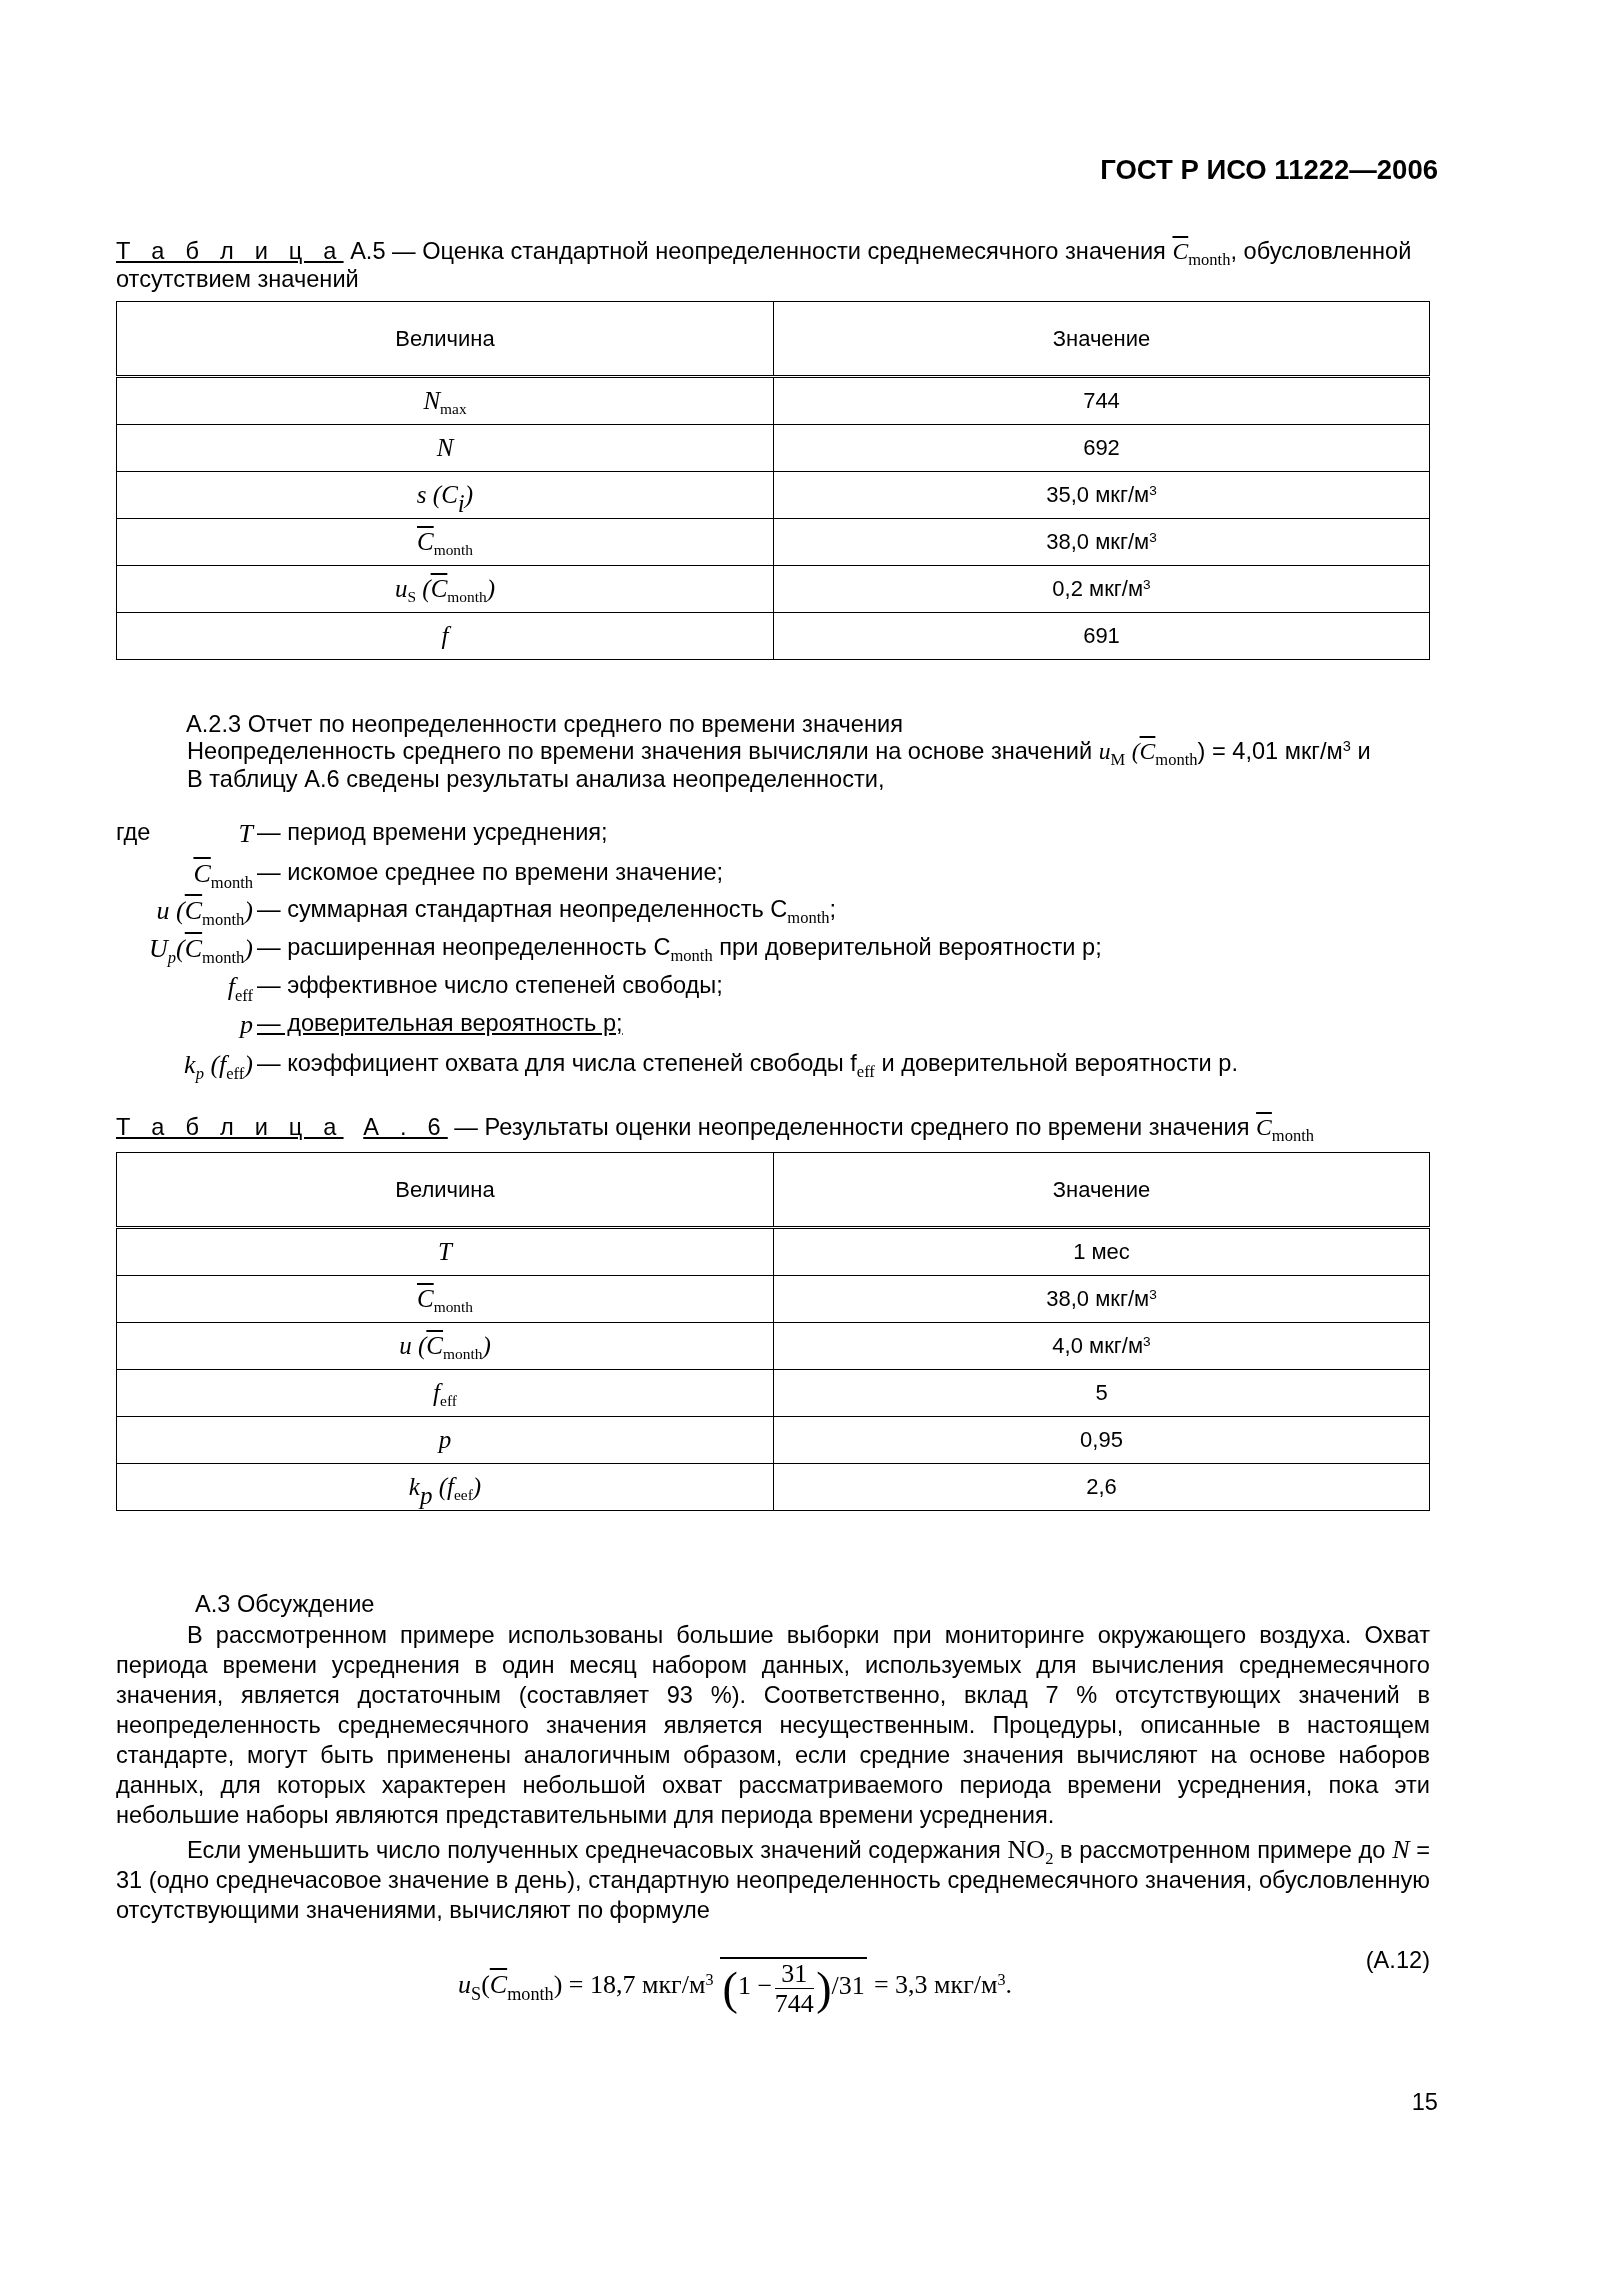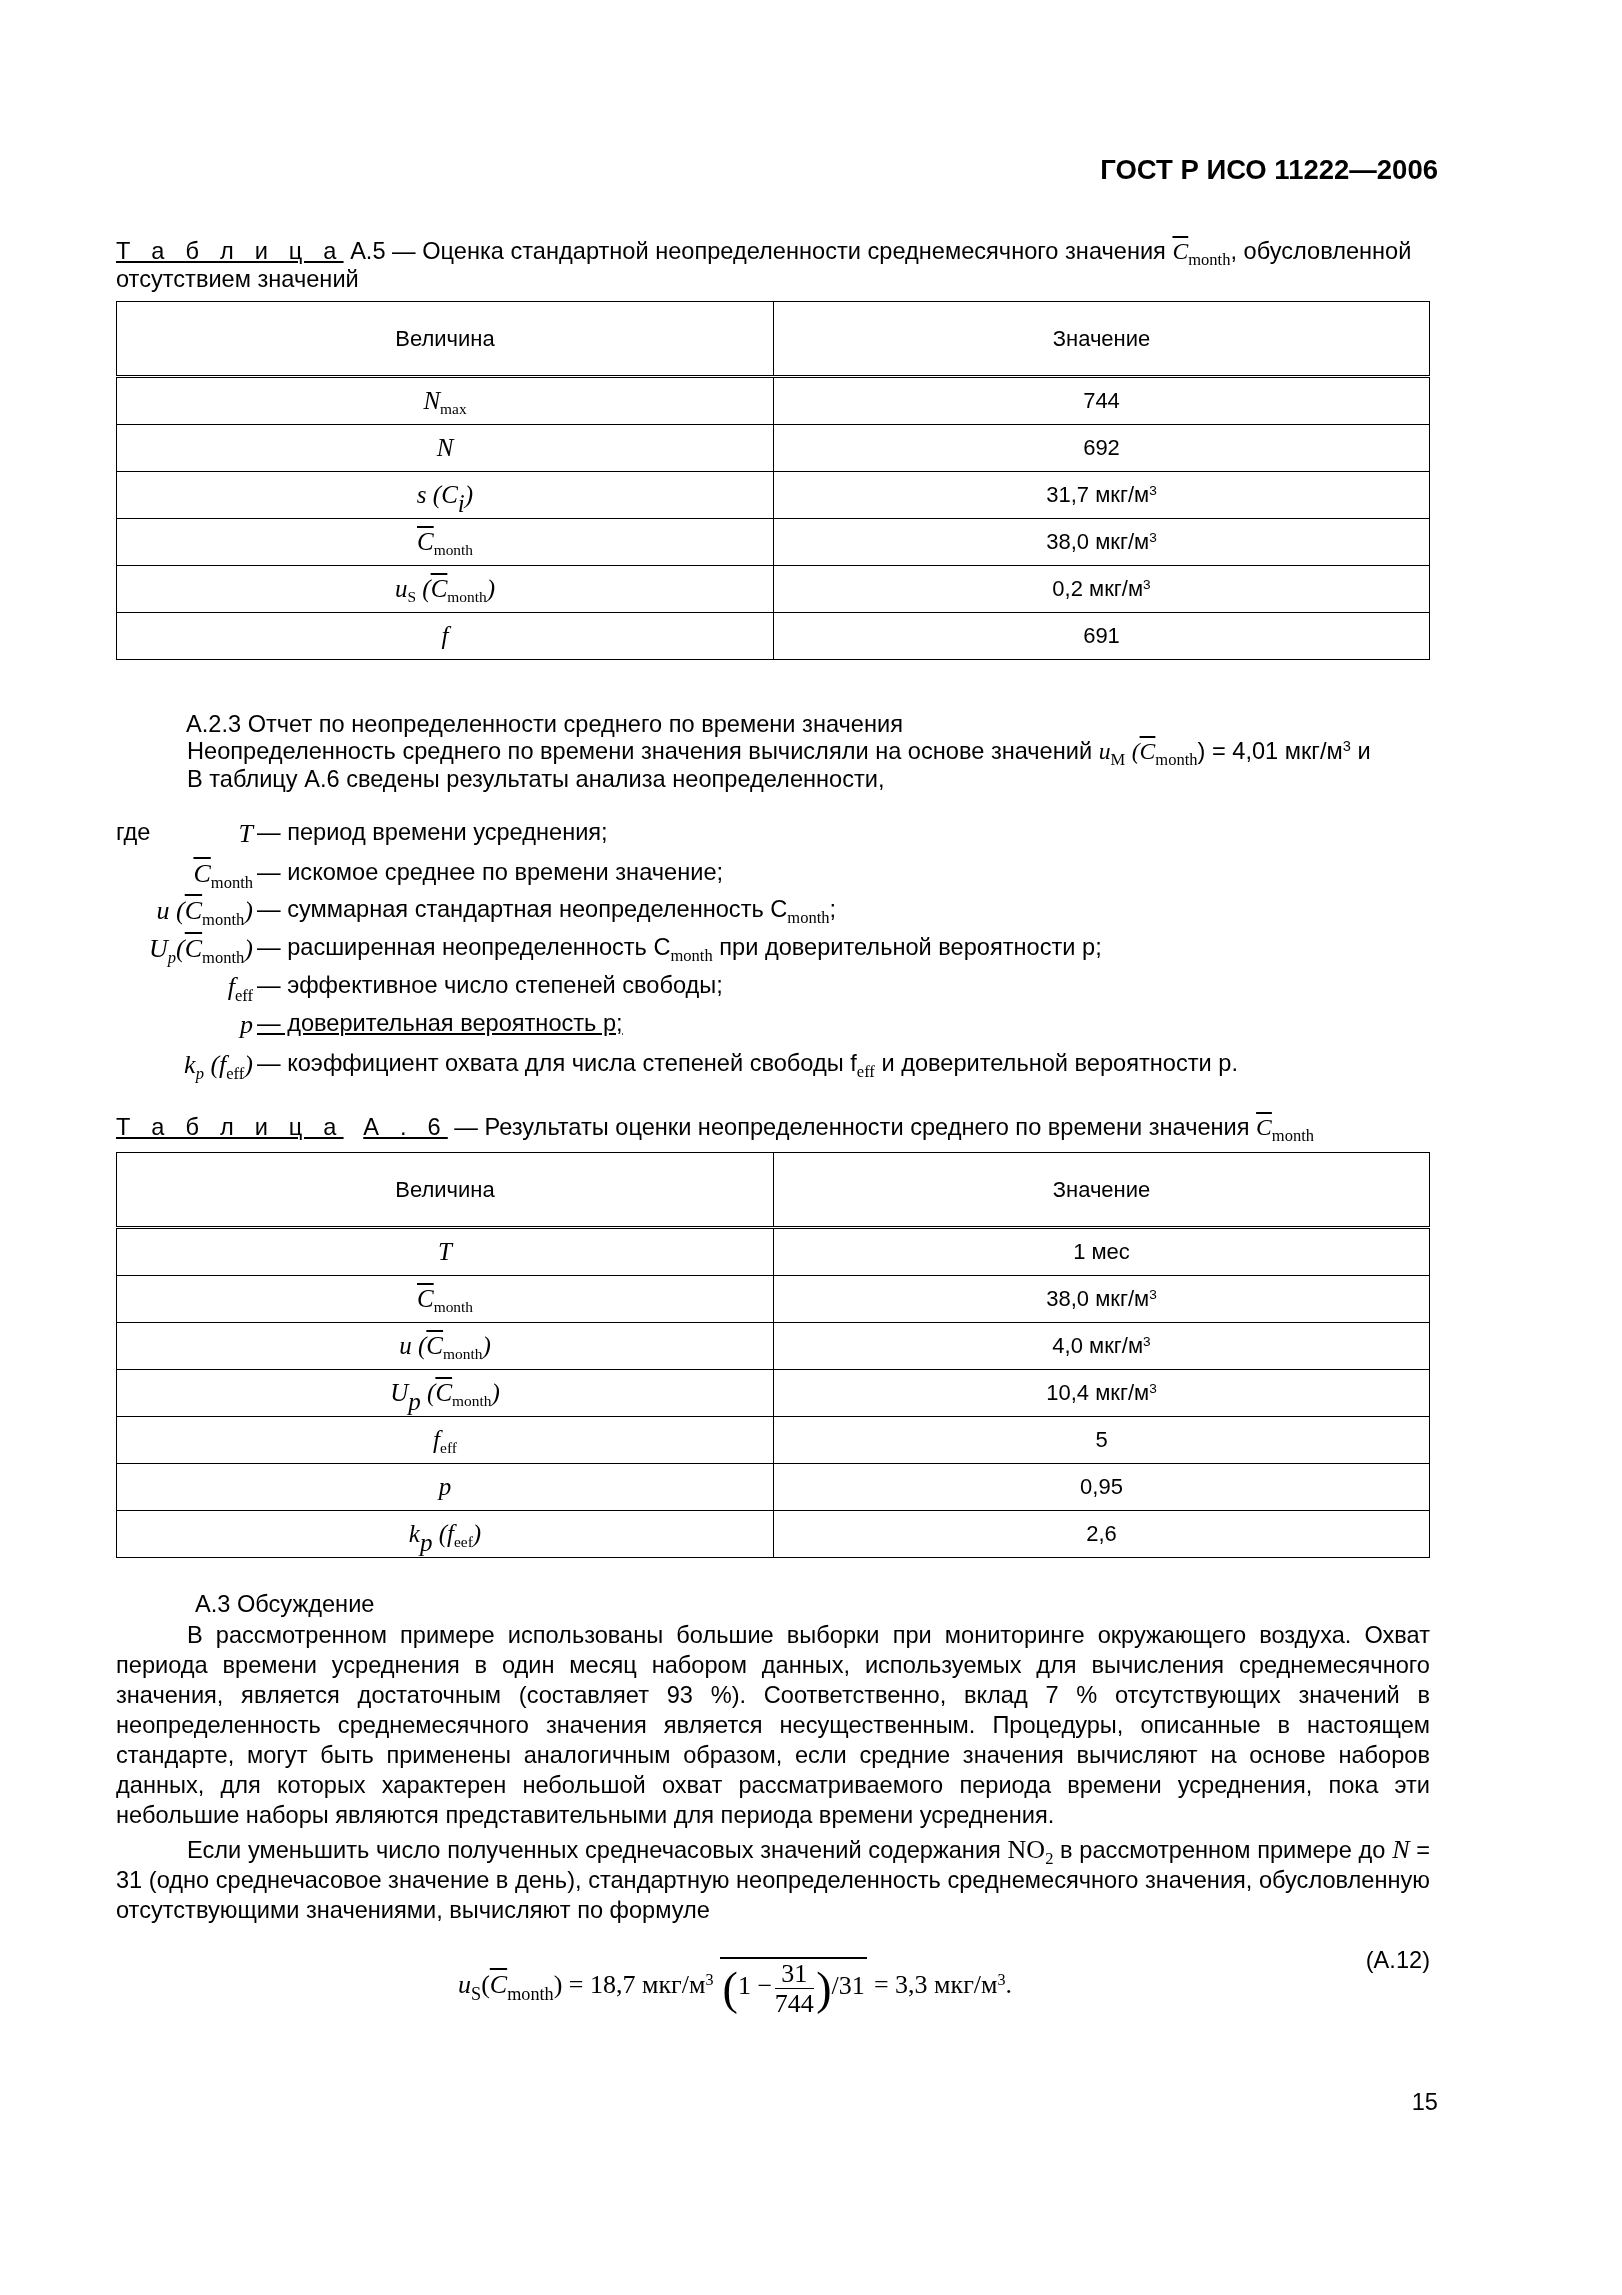--- a/index.html
+++ b/index.html
@@ -53,21 +53,21 @@
   <tr class="row">
     <td class="c1"><span class="math">N</span><sub class="rm">max</sub></td>
     <td>744</td>
   </tr>
   <tr class="row">
     <td class="c1"><span class="math">N</span></td>
     <td>692</td>
   </tr>
   <tr class="row">
     <td class="c1"><span class="math">s (C</span><sub class="math">i</sub><span class="math">)</span></td>
-    <td><span>31,7 мкг/м</span><sup>3</sup></td>
+    <td><span>35,0 мкг/м</span><sup>3</sup></td>
   </tr>
   <tr class="row">
     <td class="c1"><span class="math bar">C</span><sub class="rm">month</sub></td>
     <td><span>38,0 мкг/м</span><sup>3</sup></td>
   </tr>
   <tr class="row">
     <td class="c1"><span class="math">u</span><sub class="rm">S</sub><span class="math"> (<span class="bar">C</span></span><sub class="rm">month</sub><span class="math">)</span></td>
     <td><span>0,2 мкг/м</span><sup>3</sup></td>
   </tr>
   <tr class="row">
@@ -126,24 +126,20 @@
   </tr>
   <tr class="row">
     <td class="c1"><span class="math bar">C</span><sub class="rm">month</sub></td>
     <td><span>38,0 мкг/м</span><sup>3</sup></td>
   </tr>
   <tr class="row">
     <td class="c1"><span class="math">u</span><span class="math"> (<span class="bar">C</span></span><sub class="rm">month</sub><span class="math">)</span></td>
     <td><span>4,0 мкг/м</span><sup>3</sup></td>
   </tr>
   <tr class="row">
-    <td class="c1"><span class="math">U</span><sub class="math">p</sub><span class="math"> (<span class="bar">C</span></span><sub class="rm">month</sub><span class="math">)</span></td>
-    <td><span>10,4 мкг/м</span><sup>3</sup></td>
-  </tr>
-  <tr class="row">
     <td class="c1"><span class="math">f</span><sub class="rm">eff</sub></td>
     <td>5</td>
   </tr>
   <tr class="row">
     <td class="c1"><span class="math">p</span></td>
     <td>0,95</td>
   </tr>
   <tr class="row">
     <td class="c1"><span class="math">k</span><sub class="math">p</sub><span class="math"> (f</span><sub class="rm">eef</sub><span class="math">)</span></td>
     <td>2,6</td>

